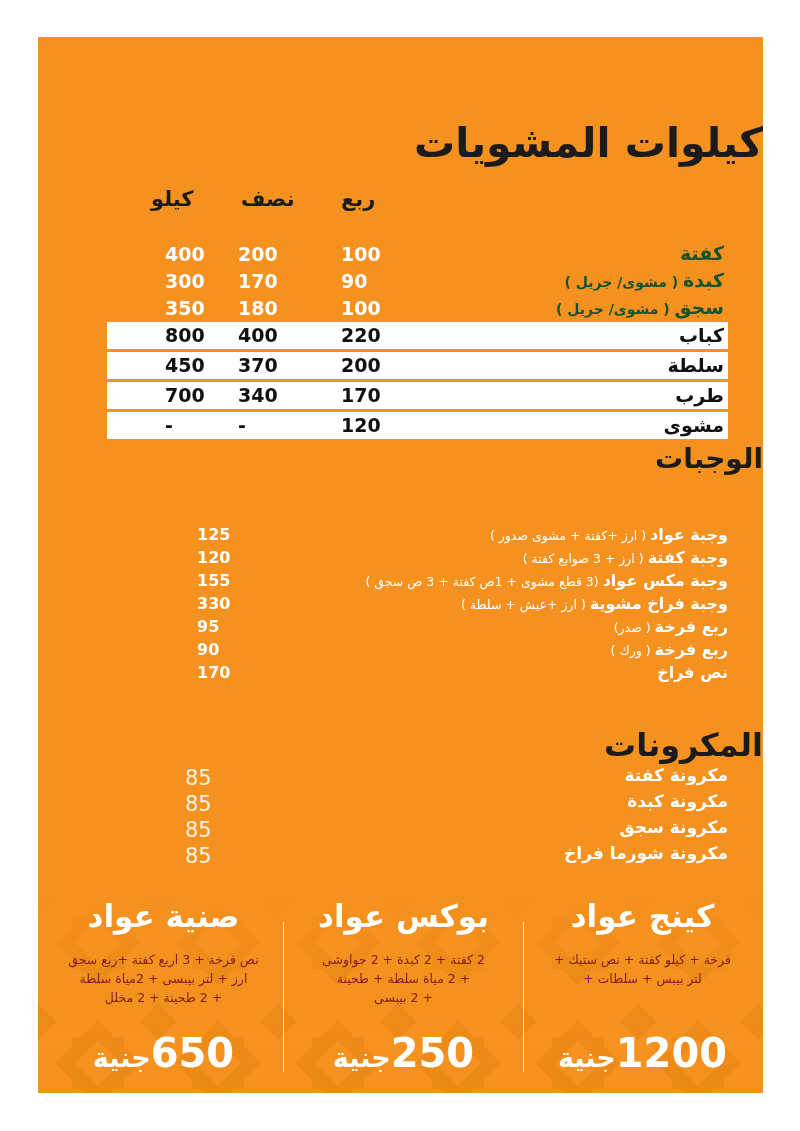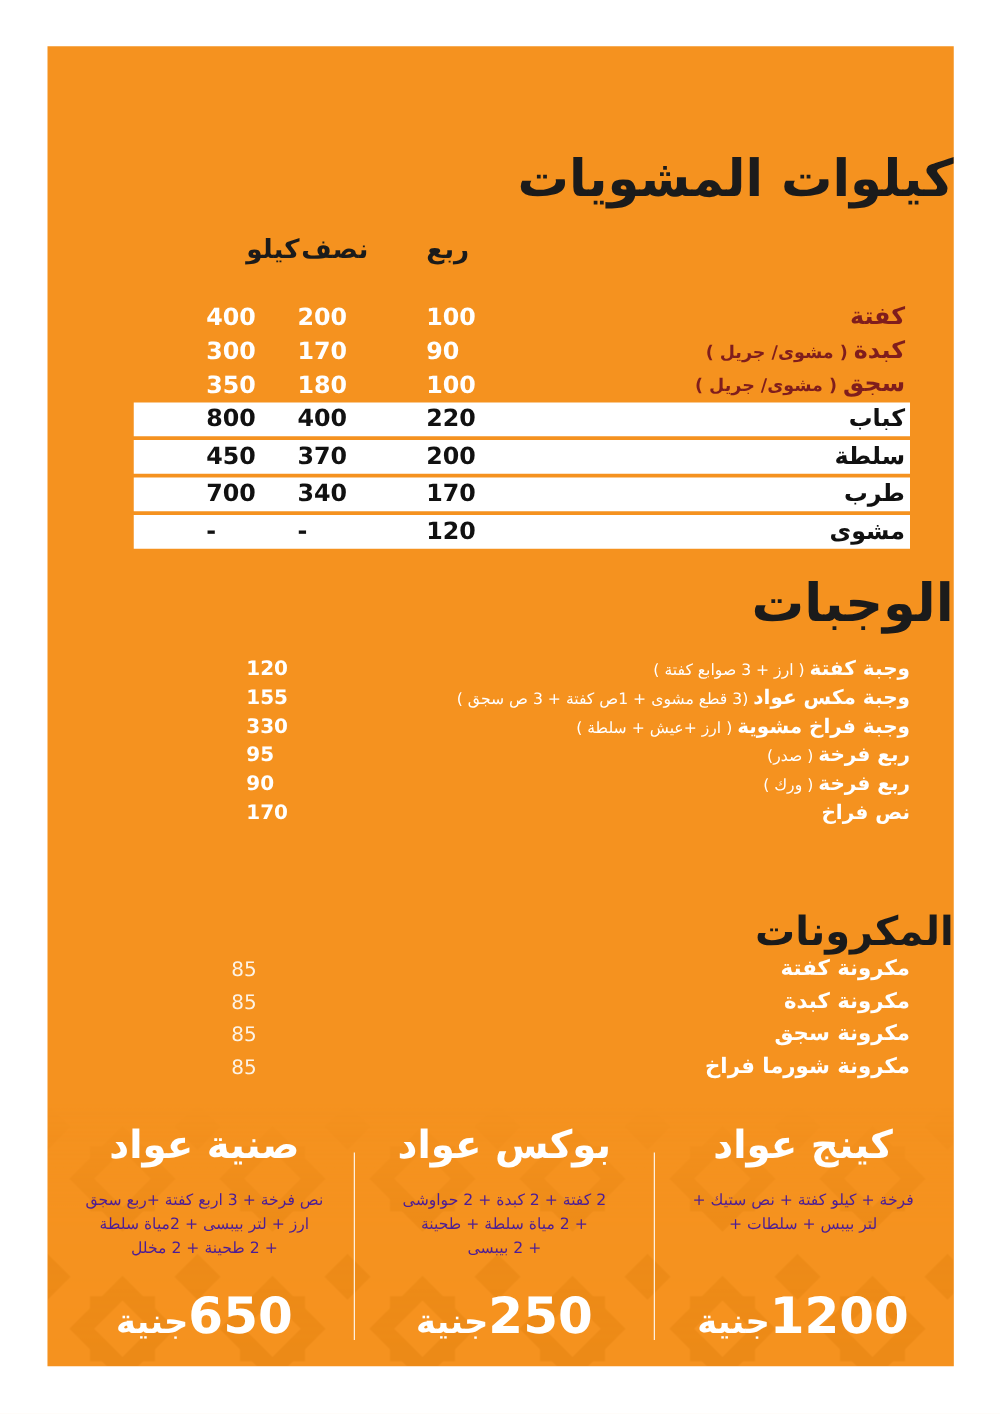--- a/index.html
+++ b/index.html
@@ -49,22 +49,22 @@
     font-family: "DejaVu Sans", "Liberation Sans", sans-serif;
     font-weight: 700;
     letter-spacing: 0px;
   }
   .title-grills {
     top: 82px;
     font-size: 41px;
     line-height: 48px;
   }
   .title-meals {
-    top: 425px;
-    font-size: 42px;
+    top: 401px;
+    font-size: 28px;
     line-height: 42px;
   }
   .title-pasta {
     top: 688px;
     font-size: 32px;
     line-height: 40px;
   }
 
   
   .kilo-head {
@@ -77,21 +77,21 @@
   .kilo-head .hcell {
     position: absolute;
     top: 0;
     color: #1b1b1b;
     font-size: 21px;
     font-weight: 700;
     white-space: nowrap;
   }
   .hcell.h-quarter { left: 234px; }
   .hcell.h-half    { left: 134px; }
-  .hcell.h-kilo    { left: 44px; margin-left: 46px;  }
+  .hcell.h-kilo    { left: 44px;  }
 
   .kilo-table {
     position: absolute;
     top: 204px;
     left: 69px;
     width: 621px;
   }
   .krow {
     position: relative;
     height: 26px;
@@ -117,21 +117,21 @@
 
   .krow .kname {
     position: absolute;
     top: 1px;
     right: 4px;
     font-size: 19px;
     font-weight: 700;
     white-space: nowrap;
     direction: rtl;
   }
-  .krow.plain .kname { color: #7f1d1d; text-align: center; }
+  .krow.plain .kname { color: #14532d; text-align: center; }
   .krow.boxed .kname { color: #111111; top: 2px; }
   .krow .kname .paren {
     font-size: 14px;
     font-weight: 700;
   }
 
   
   .meals {
     position: absolute;
     top: 487px;
@@ -175,21 +175,21 @@
   }
   .prow {
     position: relative;
     height: 26px;
   }
   .prow .pprice {
     position: absolute;
     left: 78px;
     top: 2px;
     color: #fdf3e6;
-    font-size: 16px;
+    font-size: 21px;
     font-weight: 400;
     white-space: nowrap;
   }
   .prow .pname {
     position: absolute;
     right: 0;
     top: 1px;
     color: #ffffff;
     font-size: 17px;
     font-weight: 700;
@@ -225,21 +225,21 @@
     font-weight: 700;
     direction: rtl;
     white-space: nowrap;
     line-height: 36px;
   }
   .combo .cdesc {
     position: absolute;
     top: 68px;
     left: 6px;
     right: 6px;
-    color: #4c1d95;
+    color: #7f1d1d;
     font-size: 12.5px;
     font-weight: 400;
     line-height: 19px;
     direction: rtl;
   }
   .combo .cprice {
     position: absolute;
     top: 148px;
     width: 100%;
     color: #ffffff;
@@ -342,20 +342,24 @@
           <span class="num c-half">-</span>
           <span class="num c-kilo">-</span>
           <span class="kname">مشوى</span>
         </div>
       </div>
 
     <div class="section-title title-meals">الوجبات</div>
 
     <div class="meals" id="meals-list">
         <div class="mrow">
+          <span class="mprice">125</span>
+          <span class="mname">وجبة عواد<span class="mdesc"> ( ارز +كفتة + مشوى صدور )</span></span>
+        </div>
+        <div class="mrow">
           <span class="mprice">120</span>
           <span class="mname">وجبة كفتة<span class="mdesc"> ( ارز + 3 صوابع كفتة )</span></span>
         </div>
         <div class="mrow">
           <span class="mprice">155</span>
           <span class="mname">وجبة مكس عواد<span class="mdesc"> (3 قطع مشوى + 1ص كفتة + 3 ص سجق )</span></span>
         </div>
         <div class="mrow">
           <span class="mprice">330</span>
           <span class="mname">وجبة فراخ مشوية<span class="mdesc"> ( ارز +عيش + سلطة )</span></span>

